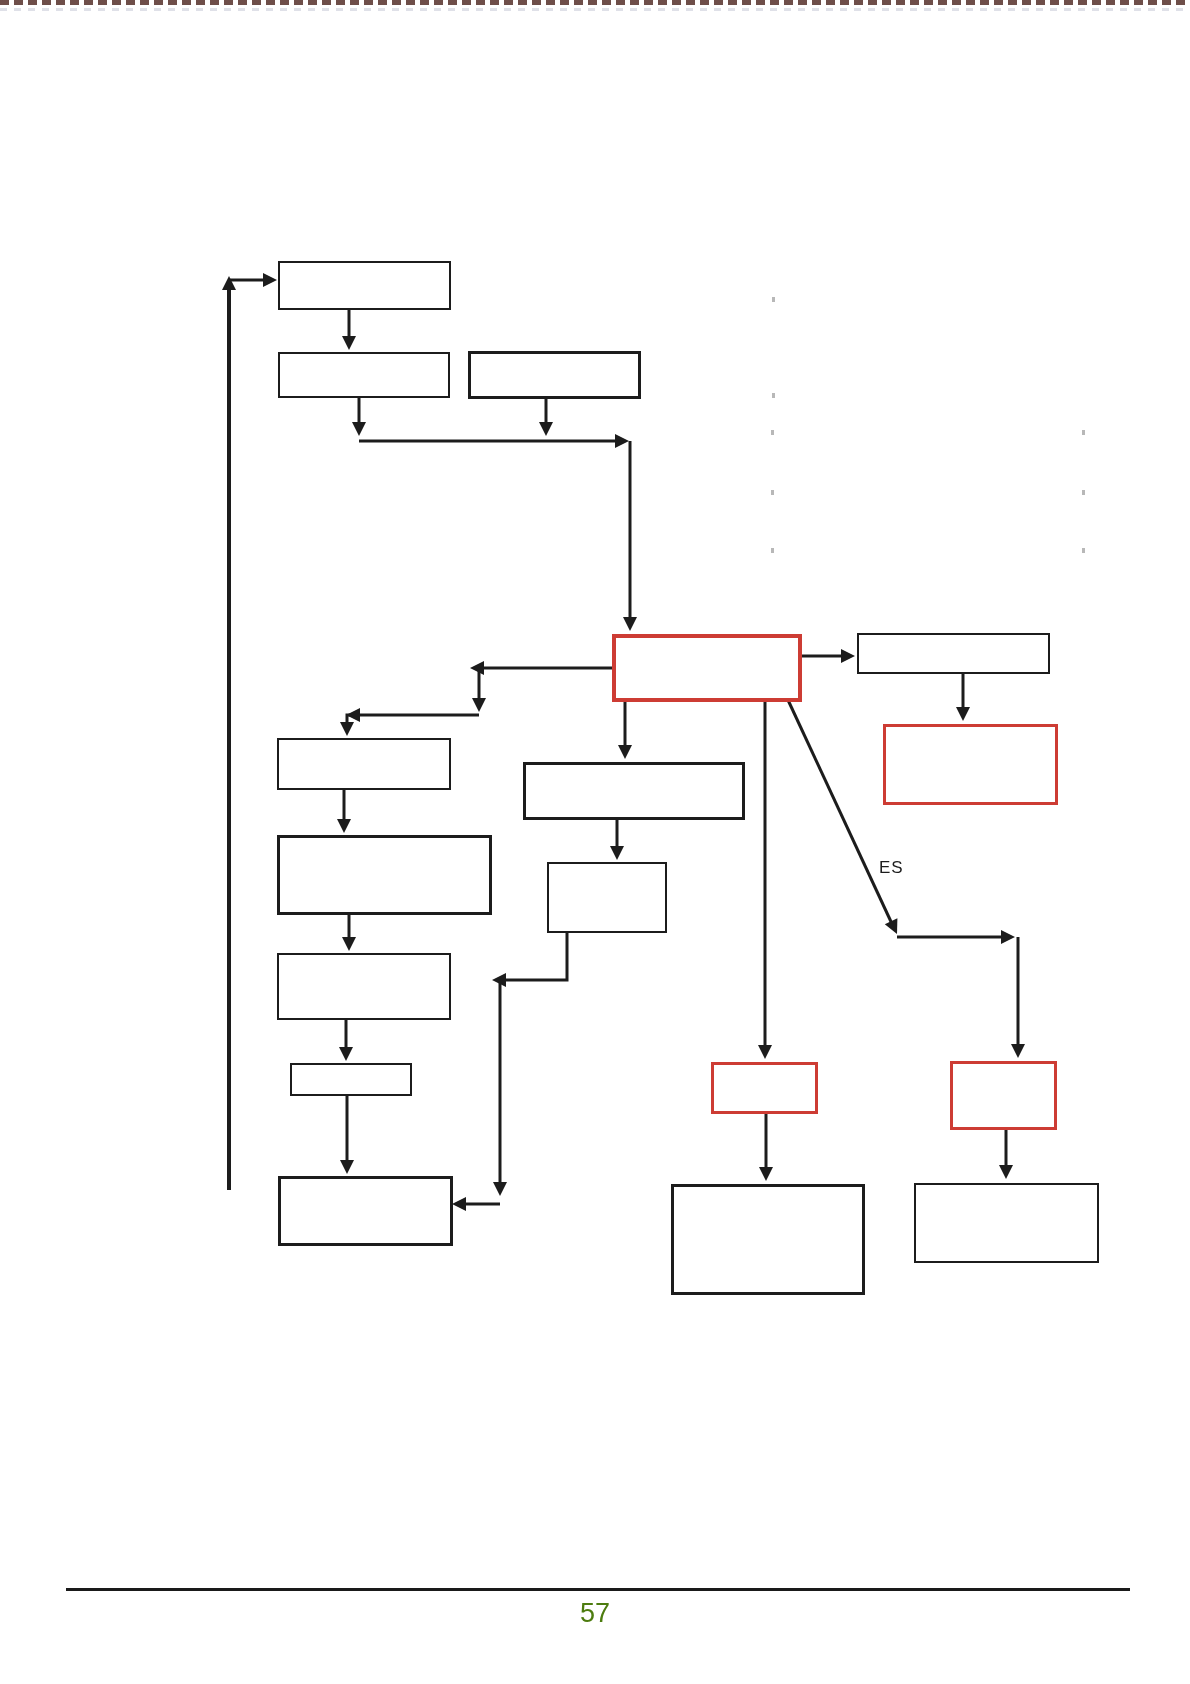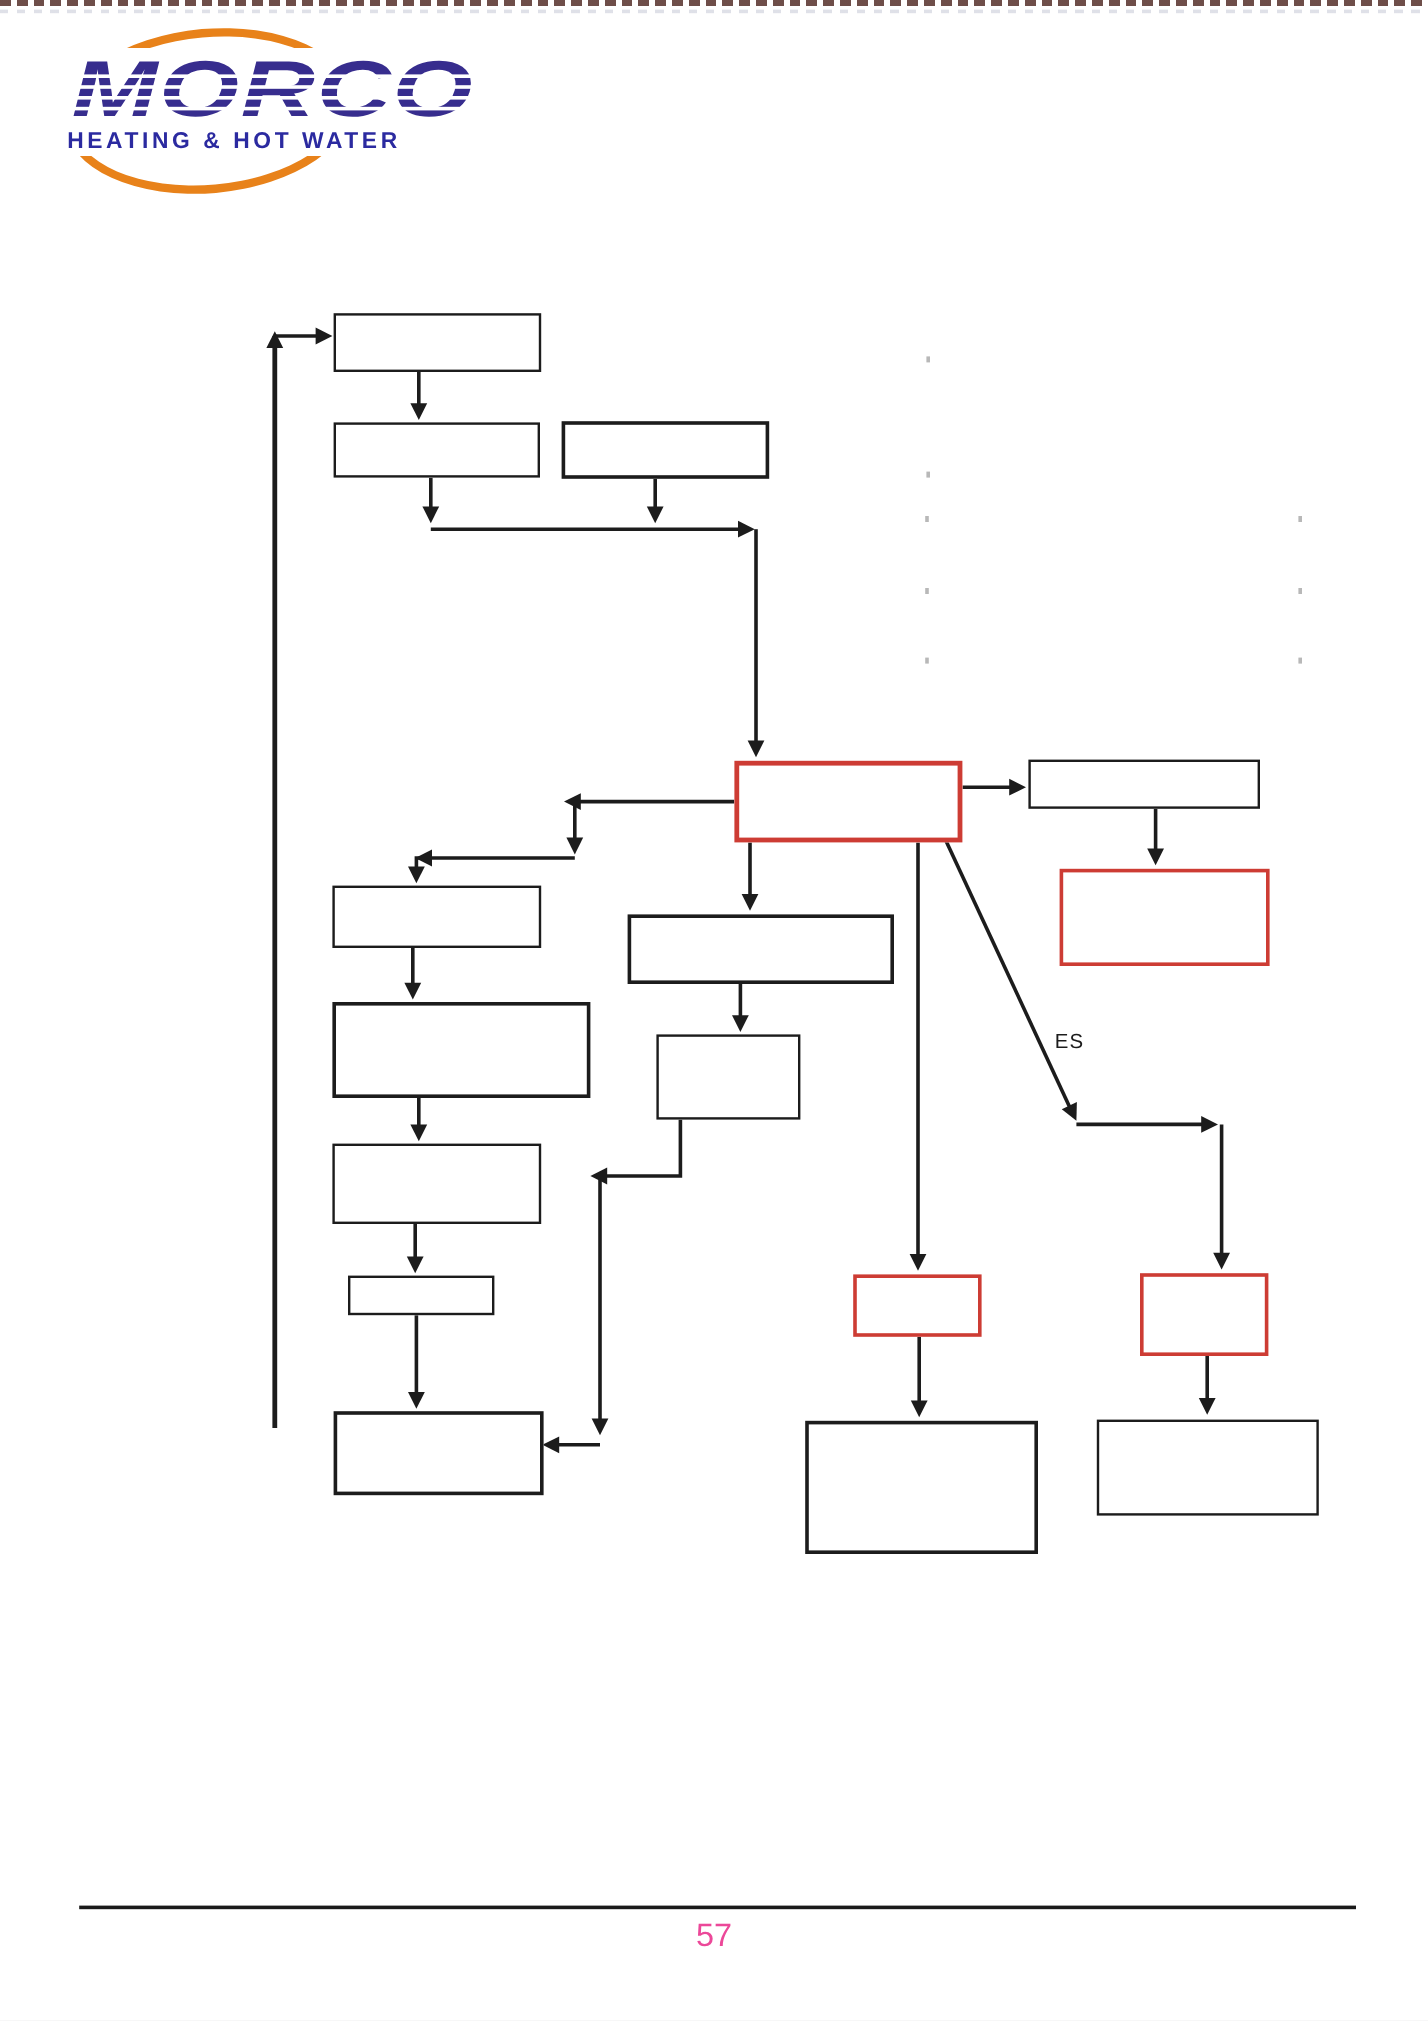--- a/index.html
+++ b/index.html
@@ -42,43 +42,31 @@
   .node.red{border:3px solid #cd3c34;}
   .es-label{
     position:absolute;left:879px;top:858px;font-size:17px;color:#1c1c1c;
     letter-spacing:1px;
   }
   .speck{position:absolute;width:3px;height:5px;background:#7d7d7d;opacity:.55;}
   
   .footer-rule{position:absolute;left:66px;top:1588px;width:1064px;height:3px;background:#1a1a1a;}
   .page-number{
     position:absolute;left:0;top:1598px;width:1190px;text-align:center;
-    font-size:27px;color:#ec4899;
+    font-size:27px;color:#4d7c0f;
   }
 </style>
 </head>
 <body>
 
 <div id="page">
 
   <div class="scan-dashes-1"></div>
   <div class="scan-dashes-2"></div>
 
-  <div id="logo">
-    <div class="logo-ellipse" style="border-color: rgb(232, 130, 26);"></div>
-    <div class="logo-brand" style="color: rgb(55, 45, 142);">
-      <span>MORCO</span>
-      <span class="brand-stripe" style="top:22px"></span>
-      <span class="brand-stripe" style="top:31px"></span>
-      <span class="brand-stripe" style="top:40px"></span>
-      <span class="brand-stripe" style="top:49px"></span>
-      <span class="brand-stripe" style="top:58px"></span>
-    </div>
-    <div class="logo-tagline" style="color: rgb(43, 42, 160);">HEATING &amp; HOT WATER</div>
-  </div>
 
   <div id="diagram">
     <svg id="connector-layer" width="1190" height="1684" viewBox="0 0 1190 1684">
         <polyline points="229,1190 229,280" fill="none" stroke="#1c1c1c" stroke-width="4"></polyline>
         <polyline points="229,280 268,280" fill="none" stroke="#1c1c1c" stroke-width="3"></polyline>
         <polyline points="349,310 349,342" fill="none" stroke="#1c1c1c" stroke-width="3"></polyline>
         <polyline points="359,398 359,428" fill="none" stroke="#1c1c1c" stroke-width="3"></polyline>
         <polyline points="546,399 546,428" fill="none" stroke="#1c1c1c" stroke-width="3"></polyline>
         <polyline points="359,441 620,441" fill="none" stroke="#1c1c1c" stroke-width="3"></polyline>
         <polyline points="630,441 630,623" fill="none" stroke="#1c1c1c" stroke-width="3"></polyline>

